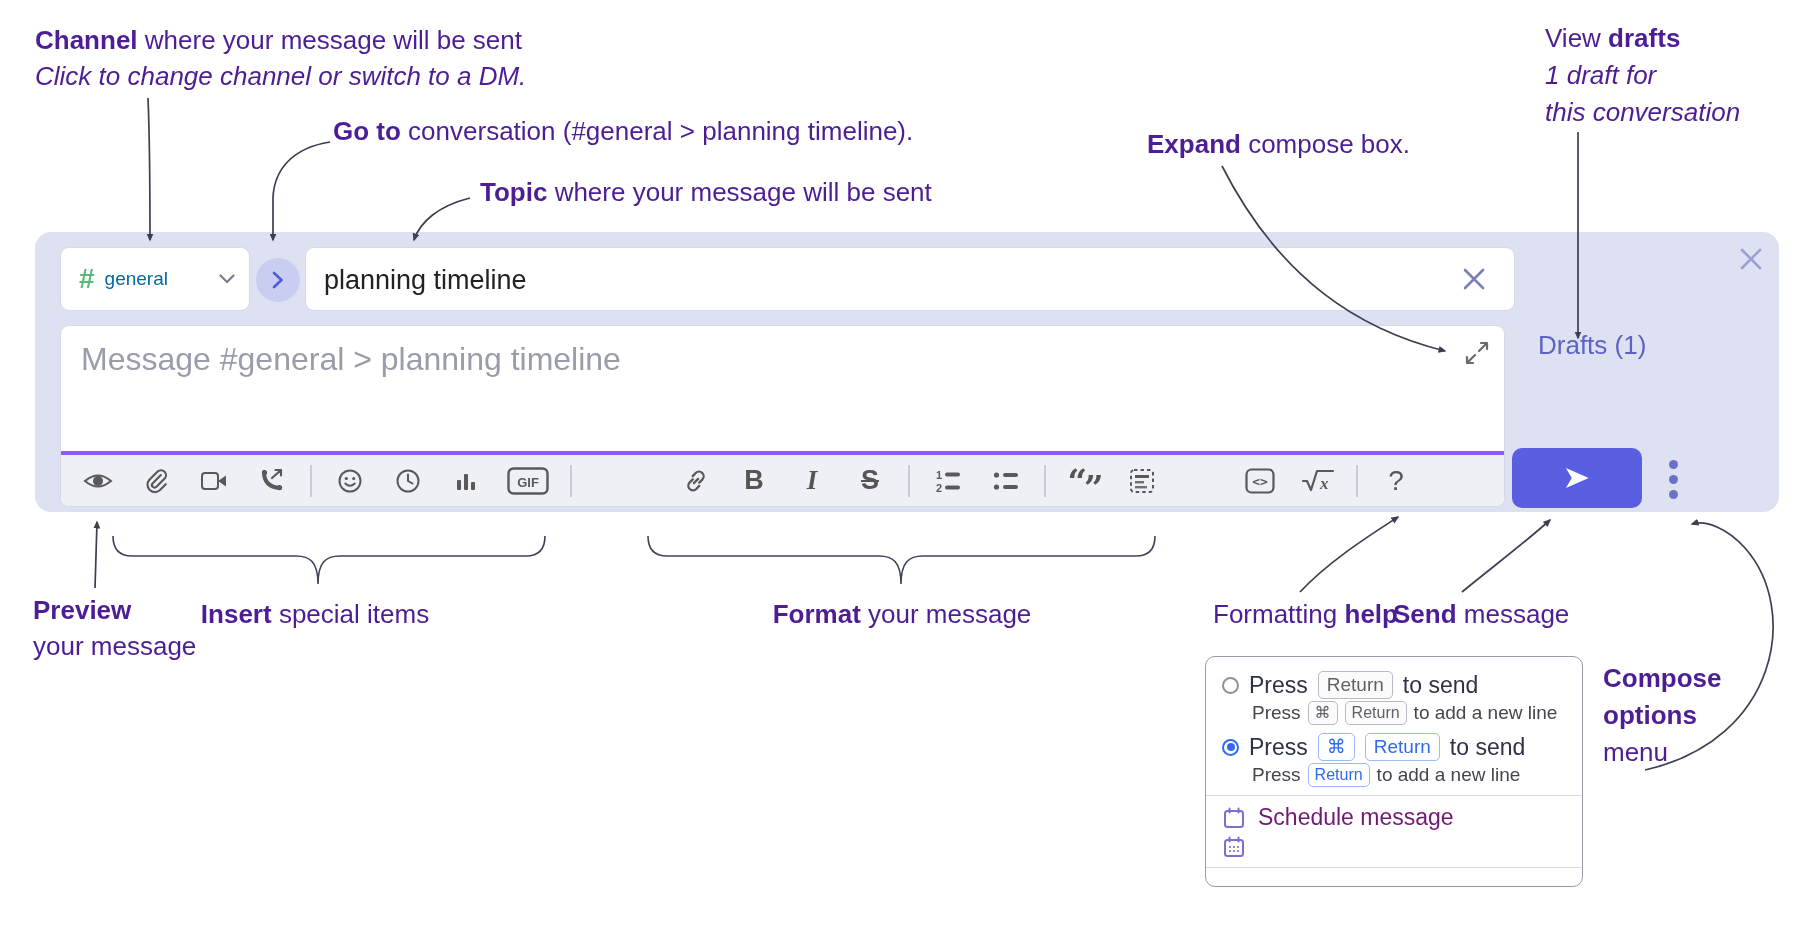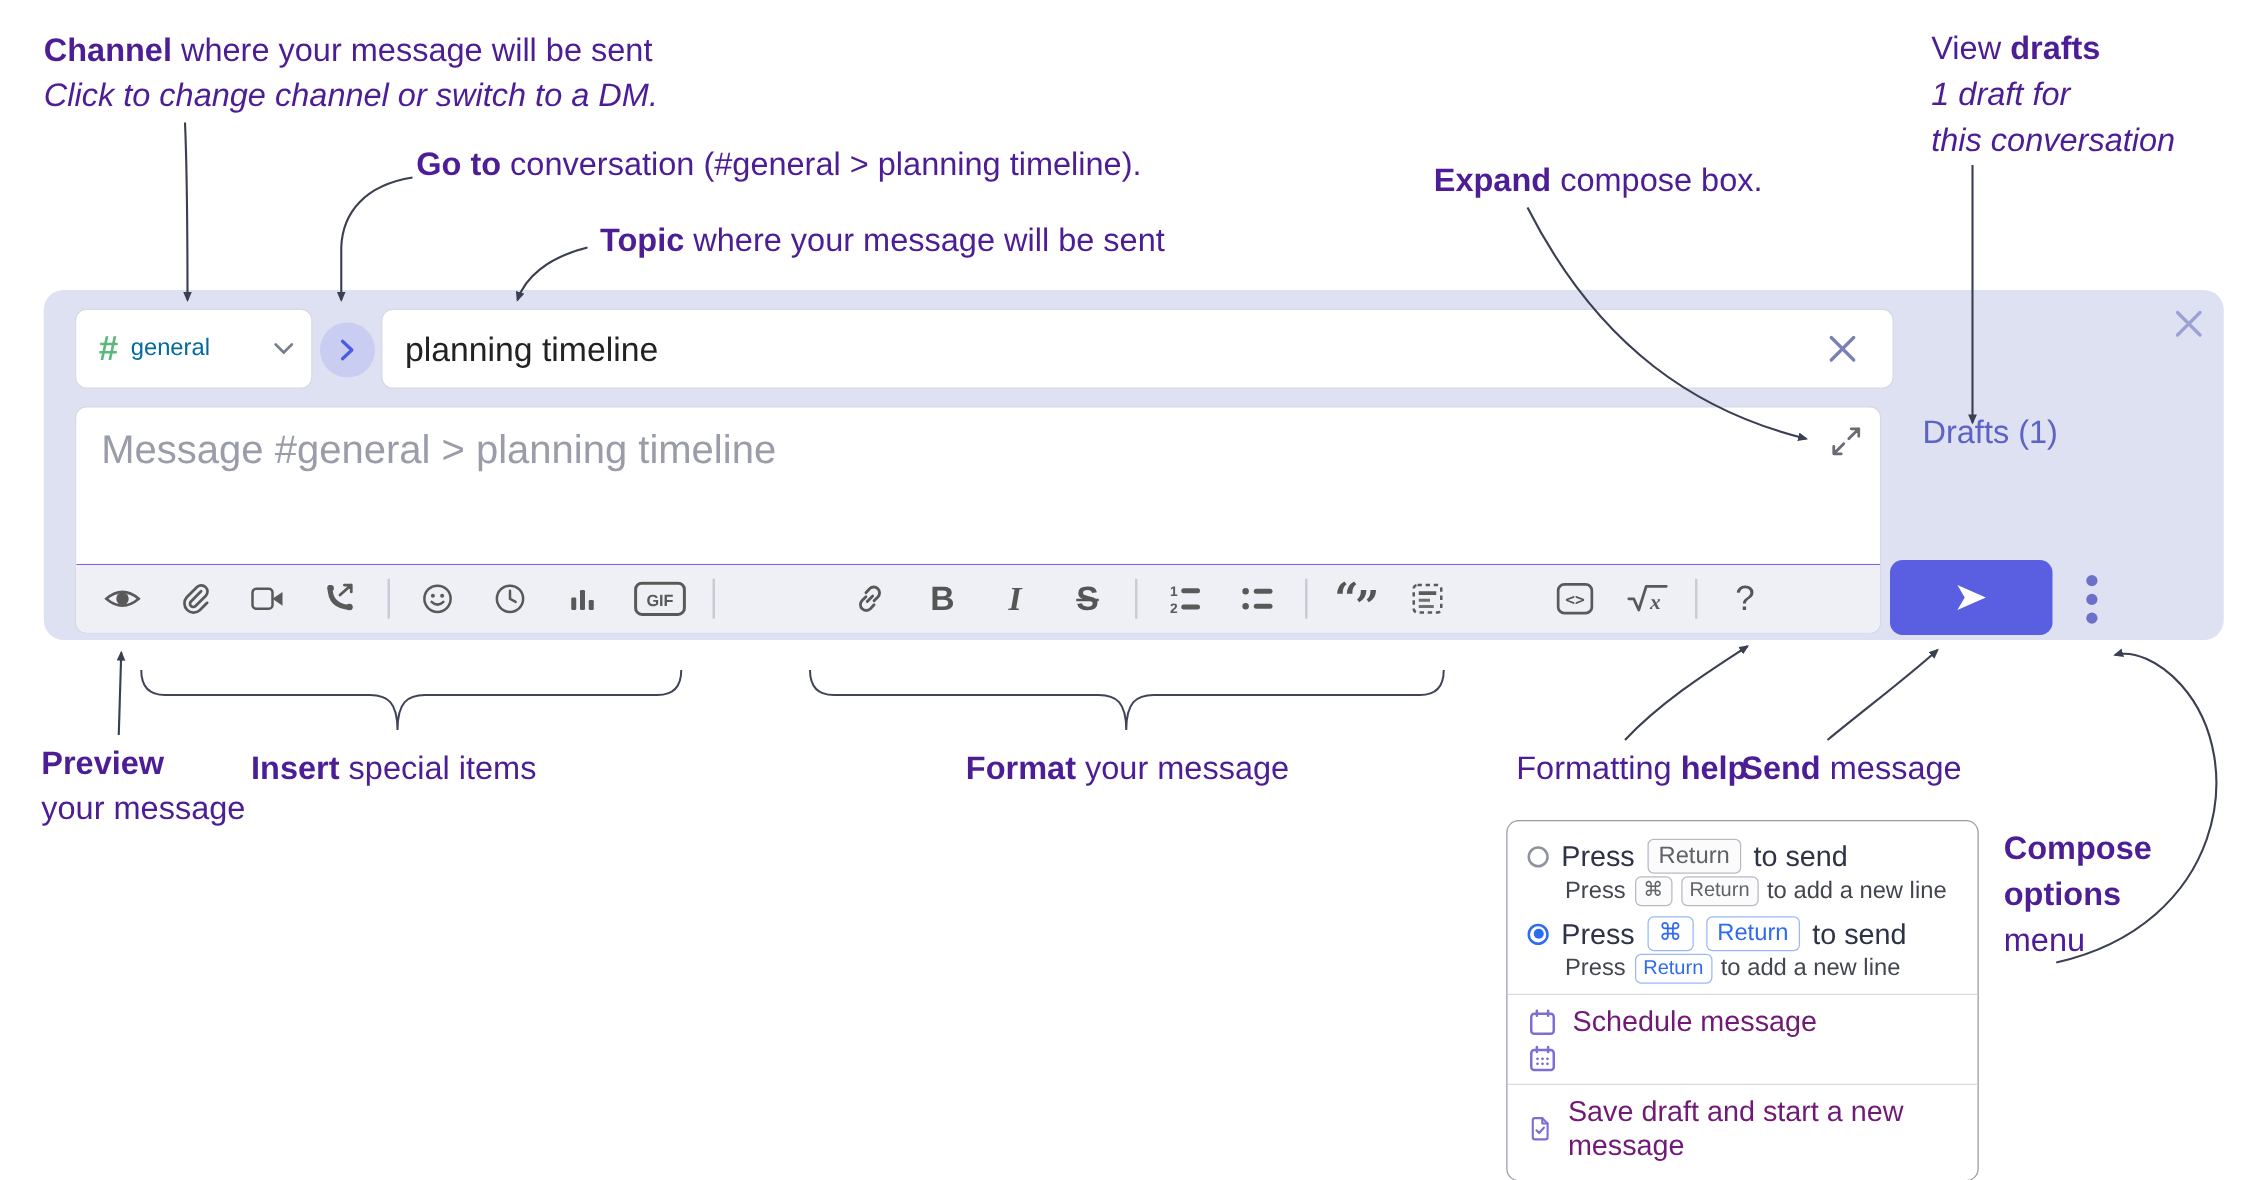--- a/index.html
+++ b/index.html
@@ -16,21 +16,21 @@
   .hash{color:#5cb87a;font-weight:700;font-size:28px;line-height:1;}
   .chan-name{font-size:19px;color:#0369a1;flex:1;}
   .gobtn{left:256px;top:258px;width:44px;height:44px;border-radius:50%;background:#c9cdf1;display:flex;align-items:center;justify-content:center;}
   .topic-box{left:305px;top:247px;width:1210px;height:64px;}
   .topic-box input{position:absolute;left:16px;top:0;width:1130px;height:62px;border:none;outline:none;font-family:"Liberation Sans",sans-serif;font-size:27px;color:#222;background:transparent;}
   .clearx{right:26px;top:17px;position:absolute;cursor:pointer;}
   .closex{left:1736px;top:244px;cursor:pointer;}
   .msg-box{left:60px;top:325px;width:1445px;height:182px;}
   .placeholder{position:absolute;left:20px;top:15px;font-size:32px;color:#9a9da9;}
   .expand-btn{position:absolute;right:14px;top:14px;}
-  .toolbar{position:absolute;left:0;bottom:0;width:100%;height:55px;background:#eff0f5;border-top:1px solid #8b5cf6;border-radius:0 0 9px 9px;display:flex;align-items:center;padding-left:8px;box-sizing:border-box;}
+  .toolbar{position:absolute;left:0;bottom:0;width:100%;height:55px;background:#eff0f5;border-top:4px solid #8b5cf6;border-radius:0 0 9px 9px;display:flex;align-items:center;padding-left:8px;box-sizing:border-box;}
   .tb{width:58px;display:flex;align-items:center;justify-content:center;color:#595959;cursor:pointer;}
   .tb.w66{width:66px;}
   .tdiv{width:20px;display:flex;justify-content:center;}
   .tdiv span{width:2px;height:32px;background:#c9ccd8;display:block;}
   .sp86{width:86px;}.sp60{width:60px;}
   .glyph{font-size:27px;font-weight:700;color:#555;}
   .glyph.i{font-style:italic;font-family:"Liberation Serif",serif;}
   .strike{text-decoration:line-through;}
   .qmark{font-size:28px;font-weight:400;color:#555;}
   .quotes{font-family:"DejaVu Serif",serif;font-weight:700;font-size:34px;letter-spacing:-3px;color:#555;line-height:20px;}
@@ -333,28 +333,20 @@
           <circle cx="8" cy="12" r="1.1"></circle>
           <circle cx="12" cy="12" r="1.1"></circle>
           <circle cx="16" cy="12" r="1.1"></circle>
           <circle cx="8" cy="16" r="1.1"></circle>
           <circle cx="12" cy="16" r="1.1"></circle>
           <circle cx="16" cy="16" r="1.1"></circle>
         </g>
       </svg>
   </div>
   <div class="pdiv"></div>
-  <div class="mi">
-    <svg width="24" height="24" viewBox="0 0 24 24" stroke="#7b6fd4" stroke-width="2" fill="none" stroke-linecap="round" stroke-linejoin="round">
-        <path d="M5,4 a2,2 0 0 1 2,-2 h7 l5,5 v13 a2,2 0 0 1 -2,2 h-10 a2,2 0 0 1 -2,-2 Z"></path>
-        <path d="M14,2 v5 h5"></path>
-        <path d="M8.5,13.5 l2.5,2.5 l4.5,-5"></path>
-      </svg>
-    <span>Save draft and start a new message</span>
-  </div>
 </div>
 
 <svg class="abs overlay" width="1814" height="944" viewBox="0 0 1814 944">
   <defs>
     <marker id="ah" markerWidth="9" markerHeight="8" refX="6.5" refY="3.5" orient="auto" markerUnits="userSpaceOnUse">
       <path d="M0,0 L8,3.5 L0,7 Z" fill="#3a3f52"></path>
     </marker>
   </defs>
   <g stroke="#3a3f52" stroke-width="1.7" fill="none">
     <path d="M148,98 C150,145 150,195 150,240" marker-end="url(#ah)"></path>

